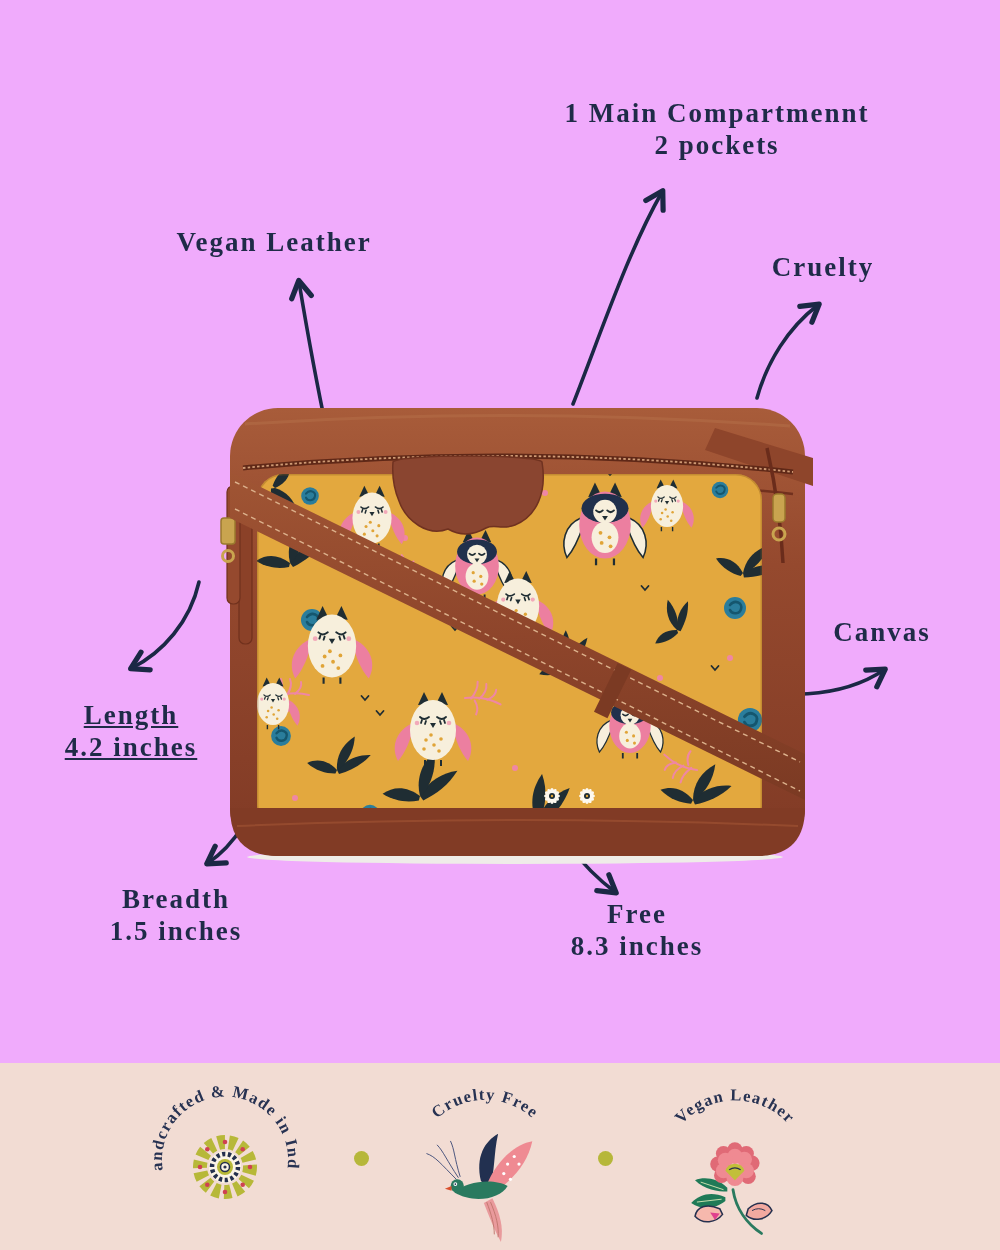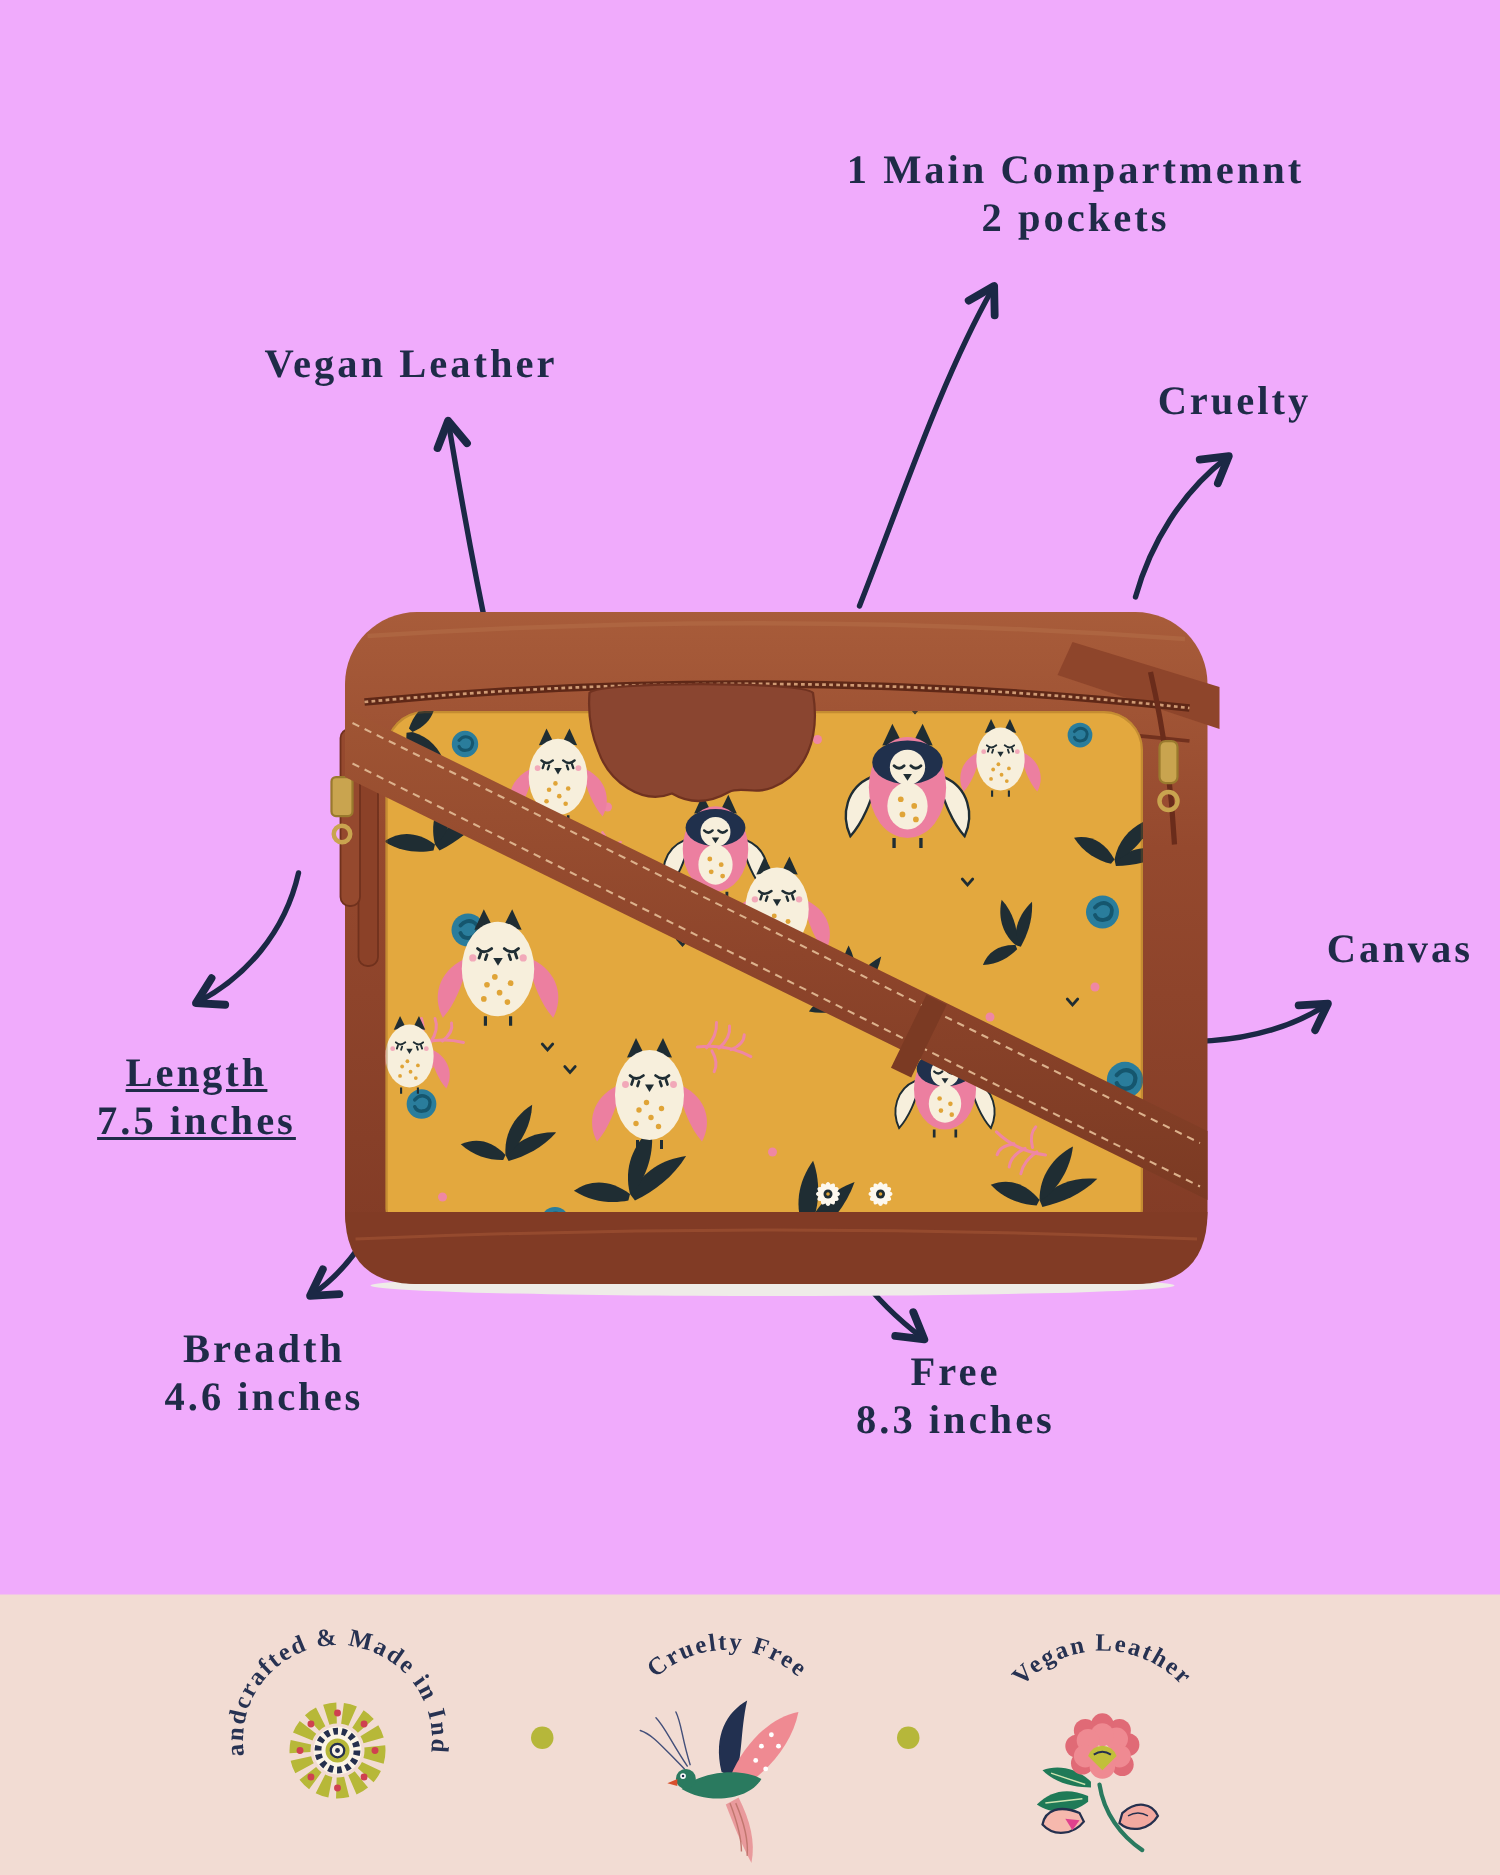--- a/index.html
+++ b/index.html
@@ -33,32 +33,32 @@
   </div>
 
   <div class="callout" style="left:133px;top:226px;width:282px;">
     <div>Vegan Leather</div>
   </div>
 
   <div class="callout" style="left:723px;top:251px;width:200px;">
     <div>Cruelty</div>
   </div>
 
-  <div class="callout" style="left:782px;top:616px;width:200px;text-align:right;">
+  <div class="callout" style="left:782px;top:616px;width:200px;">
     <div>Canvas</div>
   </div>
 
   <div class="callout" style="left:31px;top:699px;width:200px;text-decoration:underline;">
     <div>Length</div>
-    <div>7.5 inches</div>
+    <div>4.2 inches</div>
   </div>
 
   <div class="callout" style="left:61px;top:883px;width:230px;">
     <div>Breadth</div>
-    <div>4.6 inches</div>
+    <div>1.5 inches</div>
   </div>
 
   <div class="callout" style="left:522px;top:898px;width:230px;">
     <div>Free</div>
     <div>8.3 inches</div>
   </div>
 
   <svg class="arrow-layer" viewBox="0 0 1000 1250">
     <defs>
       <marker id="ah" viewBox="0 0 20 20" refX="14" refY="10" markerWidth="8.5" markerHeight="8.5" orient="auto-start-reverse">

